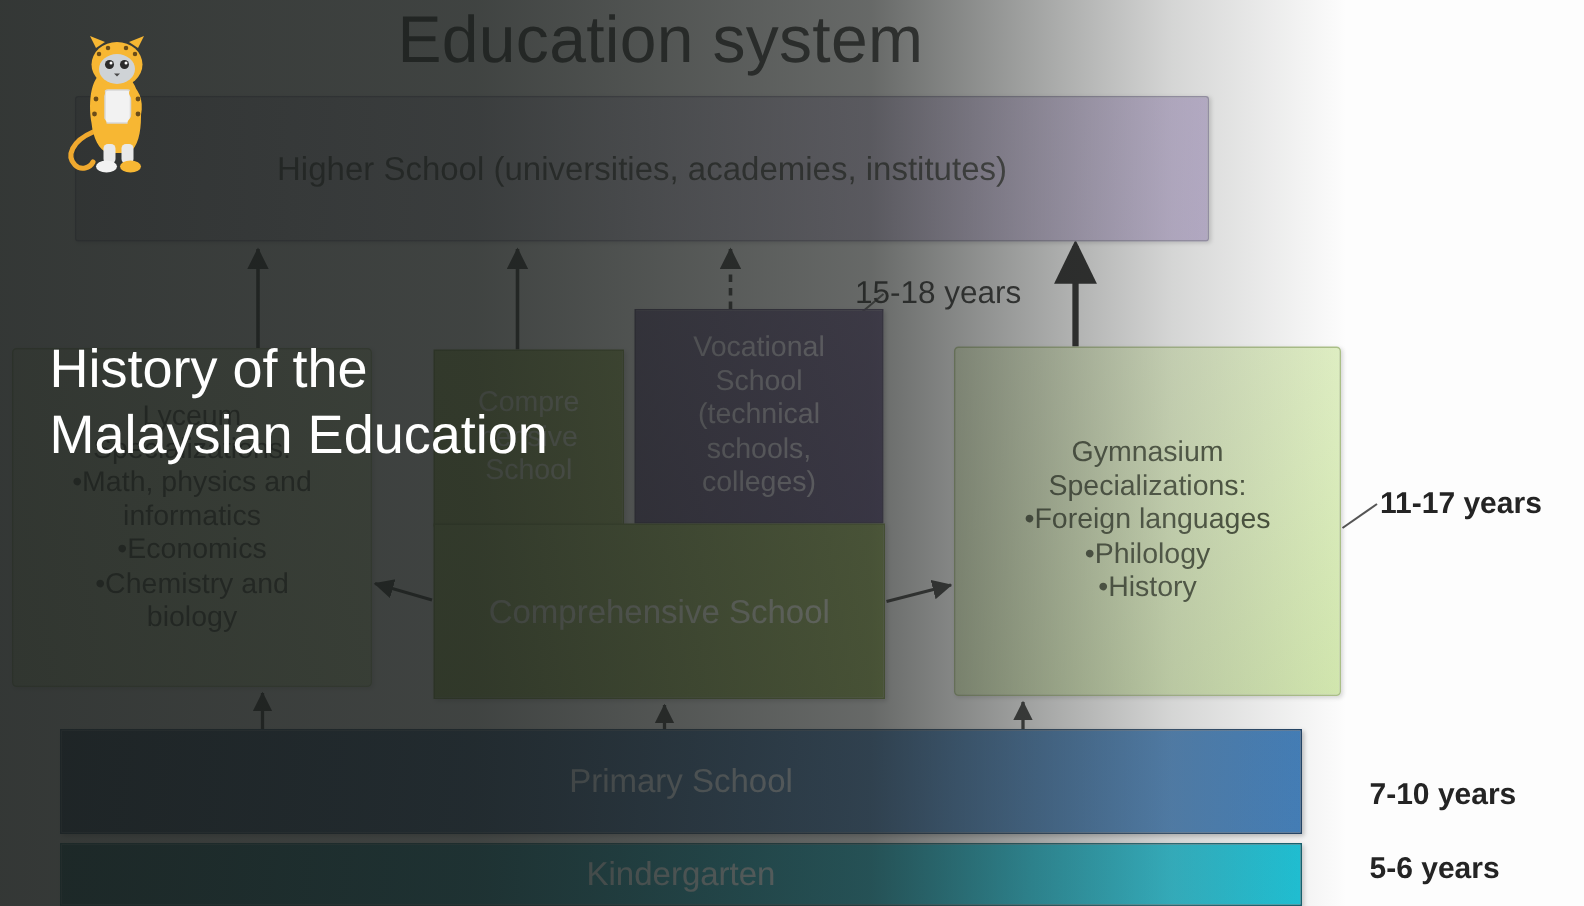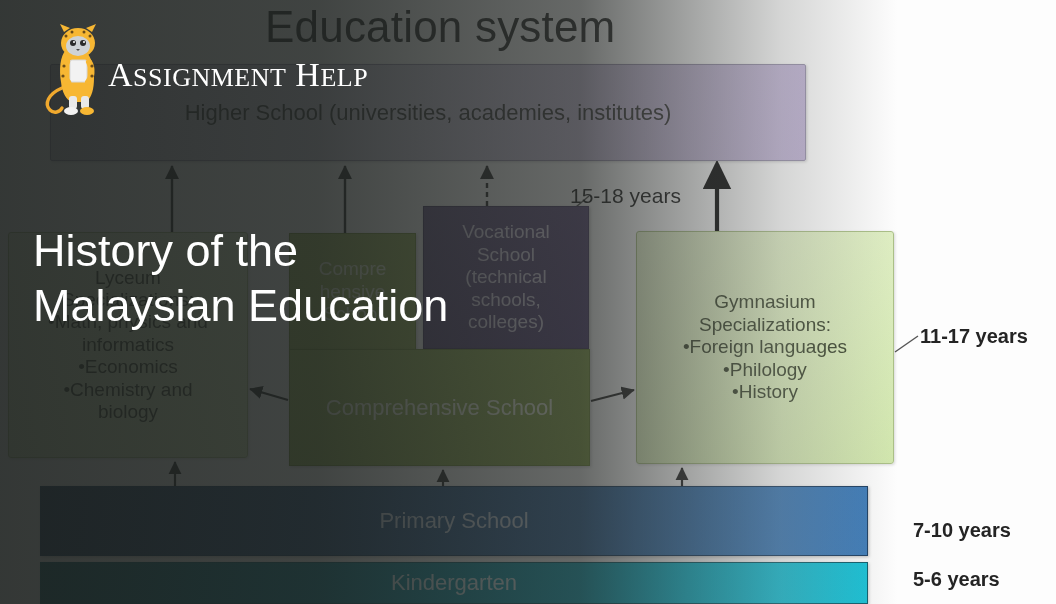--- a/index.html
+++ b/index.html
@@ -194,21 +194,21 @@
     letter-spacing: .1px;
     white-space: nowrap;
   }
 
   
   #headline {
     position: absolute;
     left: 33px; top: 224px;
     width: 440px;
     color: #ffffff;
-    font-size: 45px;
+    font-size: 36px;
     line-height: 1.22;
     font-weight: 400;
   }
 
   
   #watermark {
     position: absolute;
     left: 43px; top: 544px;
     color: #f2f2f2;
     font-size: 21px;
@@ -337,21 +337,20 @@
 
       <circle cx="24" cy="14" r="1.5" fill="#6b4c18"></circle>
       <circle cx="30" cy="10" r="1.5" fill="#6b4c18"></circle>
       <circle cx="42" cy="10" r="1.5" fill="#6b4c18"></circle>
       <circle cx="48" cy="14" r="1.5" fill="#6b4c18"></circle>
       <circle cx="22" cy="44" r="1.6" fill="#6b4c18"></circle>
       <circle cx="21" cy="54" r="1.6" fill="#6b4c18"></circle>
       <circle cx="50" cy="44" r="1.6" fill="#6b4c18"></circle>
       <circle cx="50" cy="54" r="1.6" fill="#6b4c18"></circle>
     </svg>
-    <div id="logo-wordmark"><span class="cap">A</span><span class="sc">SSIGNMENT</span>&nbsp;<span class="cap">H</span><span class="sc">ELP</span></div>
   </div>
 
   <div id="headline">
     <div>History of the</div>
     <div>Malaysian Education</div>
   </div>
 
 
 </div>
 

